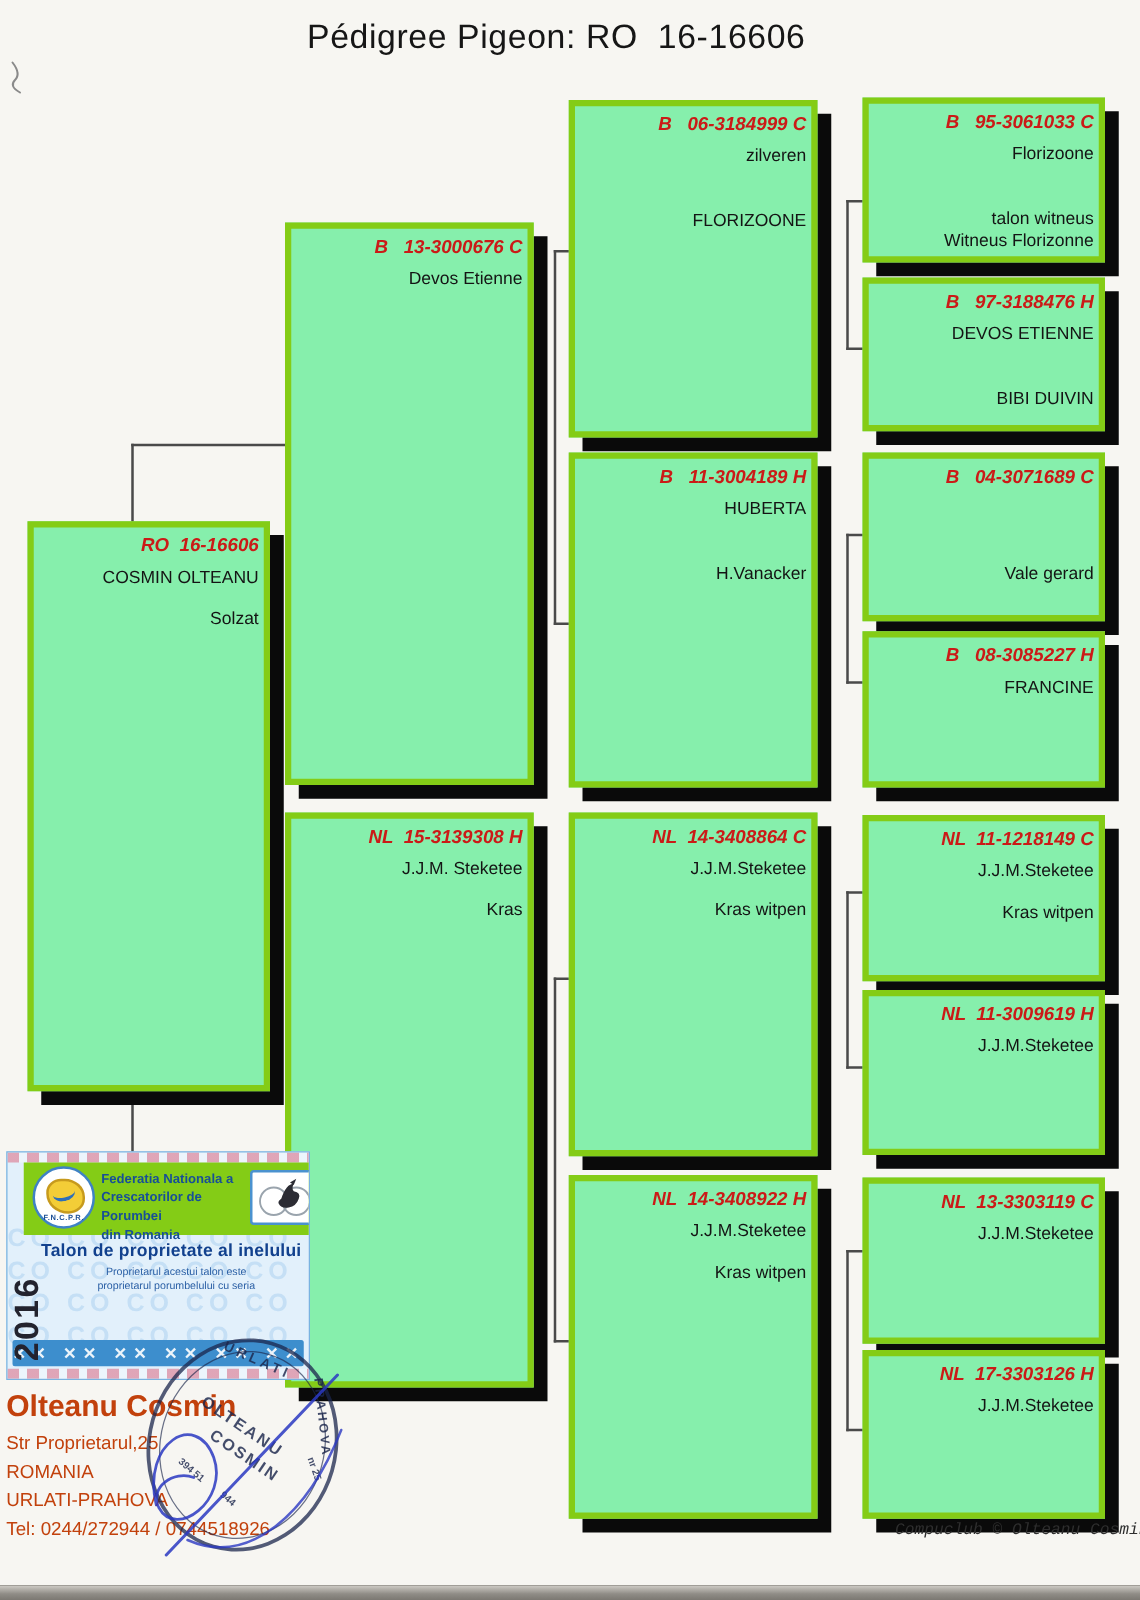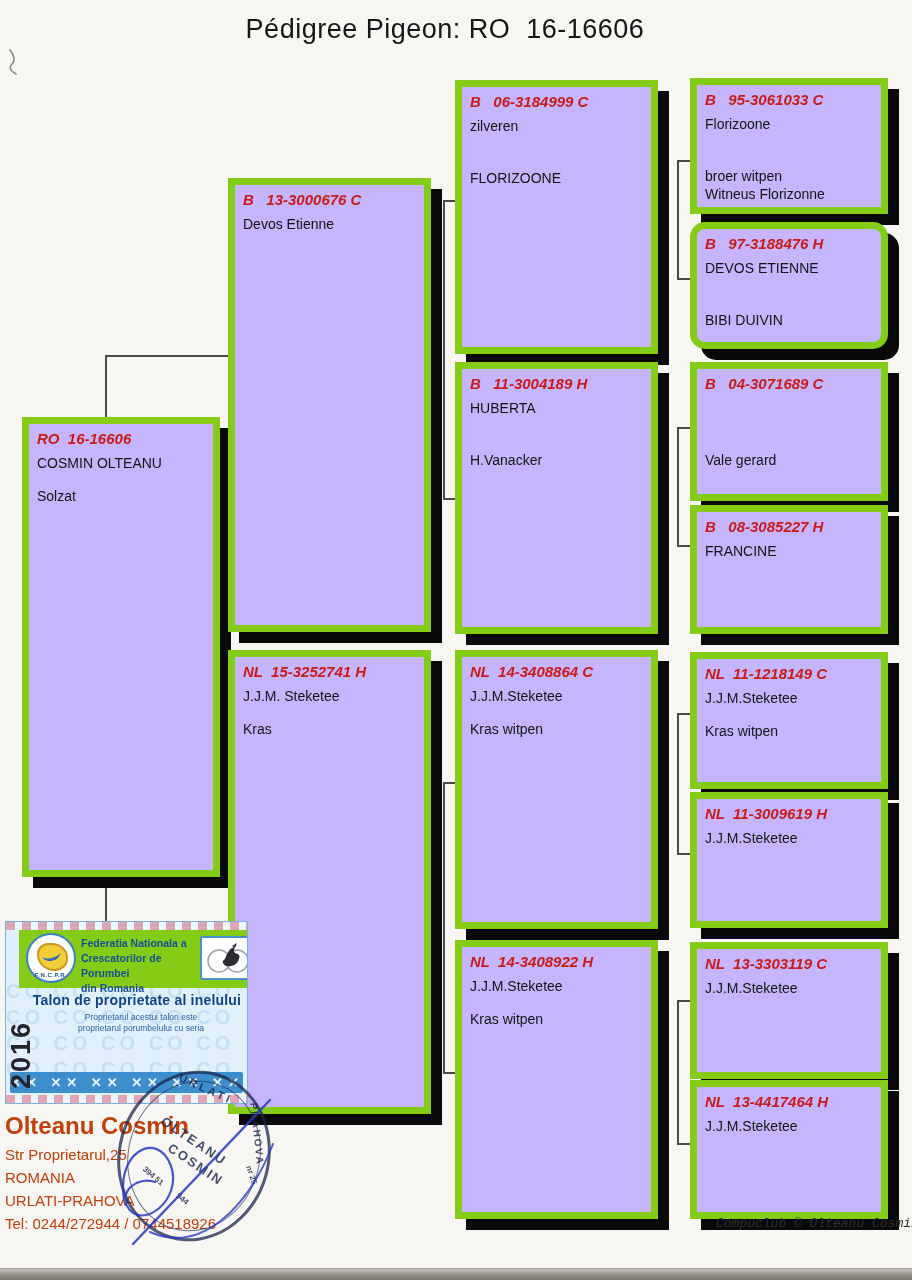--- a/index.html
+++ b/index.html
@@ -10,44 +10,45 @@
     -webkit-font-smoothing:antialiased;
   }
   .abs{position:absolute;}
   
   .page-title{
     left:0;top:14px;width:890px;text-align:center;
     font-size:27px;color:#161616;white-space:pre;letter-spacing:.5px;
   }
   
   .pbox{
-    position:absolute;background:#c4b5fd;
-    border:7px solid #84cc16;
+    position:absolute;background:#86efac;
+    border:5px solid #84cc16;
     box-shadow:11px 11px 0 0 #0a0a0a;
     z-index:2;
+    text-align:right;
   }
   .ring{
     position:absolute;top:6px;left:8px;right:4px;
     color:#cb1a17;font-weight:bold;font-style:italic;font-size:15px;
     white-space:pre;
   }
   .bl{position:absolute;left:8px;right:4px;font-size:14px;color:#141414;white-space:pre;}
   .l-name{top:31px;}
   .l-note{top:64px;}
   .l-note2{top:83px;}
   .l-note3{top:101px;}
   .b-subject{left:22px;top:417px;width:184px;height:446px;}
   .b-sire{left:228px;top:178px;width:189px;height:440px;}
   .b-dam{left:228px;top:650px;width:189px;height:450px;}
   .b-g2-0{left:455px;top:80px;width:189px;height:260px;}
   .b-g2-1{left:455px;top:362px;width:189px;height:258px;}
   .b-g2-2{left:455px;top:650px;width:189px;height:265px;}
   .b-g2-3{left:455px;top:940px;width:189px;height:265px;}
   .b-g3-0{left:690px;top:78px;width:184px;height:122px;}
-  .b-g3-1{left:690px;top:222px;width:184px;height:113px;border-radius:15px;}
+  .b-g3-1{left:690px;top:222px;width:184px;height:113px;}
   .b-g3-2{left:690px;top:362px;width:184px;height:125px;}
   .b-g3-3{left:690px;top:505px;width:184px;height:115px;}
   .b-g3-4{left:690px;top:652px;width:184px;height:123px;}
   .b-g3-5{left:690px;top:792px;width:184px;height:122px;}
   .b-g3-6{left:690px;top:942px;width:184px;height:123px;}
   .b-g3-7{left:690px;top:1080px;width:184px;height:125px;}
   
   .cl{position:absolute;background:#4a4a4a;z-index:1;}
   
   .sticker{
@@ -197,21 +198,21 @@
   <div class="ring">RO  16-16606</div>
   <div class="bl l-name">COSMIN OLTEANU</div>
   <div class="bl l-note">Solzat</div>
 </div>
 
 <div class="pbox b-sire">
   <div class="ring">B   13-3000676 C</div>
   <div class="bl l-name">Devos Etienne</div>
 </div>
 <div class="pbox b-dam">
-  <div class="ring">NL  15-3252741 H</div>
+  <div class="ring">NL  15-3139308 H</div>
   <div class="bl l-name">J.J.M. Steketee</div>
   <div class="bl l-note">Kras</div>
 </div>
 
 <div class="pbox b-g2-0">
   <div class="ring">B   06-3184999 C</div>
   <div class="bl l-name">zilveren</div>
   <div class="bl l-note2">FLORIZOONE</div>
 </div>
 <div class="pbox b-g2-1">
@@ -226,21 +227,21 @@
 </div>
 <div class="pbox b-g2-3">
   <div class="ring">NL  14-3408922 H</div>
   <div class="bl l-name">J.J.M.Steketee</div>
   <div class="bl l-note">Kras witpen</div>
 </div>
 
 <div class="pbox b-g3-0">
   <div class="ring">B   95-3061033 C</div>
   <div class="bl l-name">Florizoone</div>
-  <div class="bl l-note2">broer witpen</div>
+  <div class="bl l-note2">talon witneus</div>
   <div class="bl l-note3">Witneus Florizonne</div>
 </div>
 <div class="pbox b-g3-1">
   <div class="ring">B   97-3188476 H</div>
   <div class="bl l-name">DEVOS ETIENNE</div>
   <div class="bl l-note2">BIBI DUIVIN</div>
 </div>
 <div class="pbox b-g3-2">
   <div class="ring">B   04-3071689 C</div>
   <div class="bl l-note2">Vale gerard</div>
@@ -256,21 +257,21 @@
 </div>
 <div class="pbox b-g3-5">
   <div class="ring">NL  11-3009619 H</div>
   <div class="bl l-name">J.J.M.Steketee</div>
 </div>
 <div class="pbox b-g3-6">
   <div class="ring">NL  13-3303119 C</div>
   <div class="bl l-name">J.J.M.Steketee</div>
 </div>
 <div class="pbox b-g3-7">
-  <div class="ring">NL  13-4417464 H</div>
+  <div class="ring">NL  17-3303126 H</div>
   <div class="bl l-name">J.J.M.Steketee</div>
 </div>
 
 <div class="abs sticker">
   <div class="stk-edge" style="top:0;"></div>
   <div class="stk-watermark">CO CO CO CO CO
 CO CO CO CO CO
 CO CO CO CO CO
 CO CO CO CO CO</div>
   <div class="stk-header">

